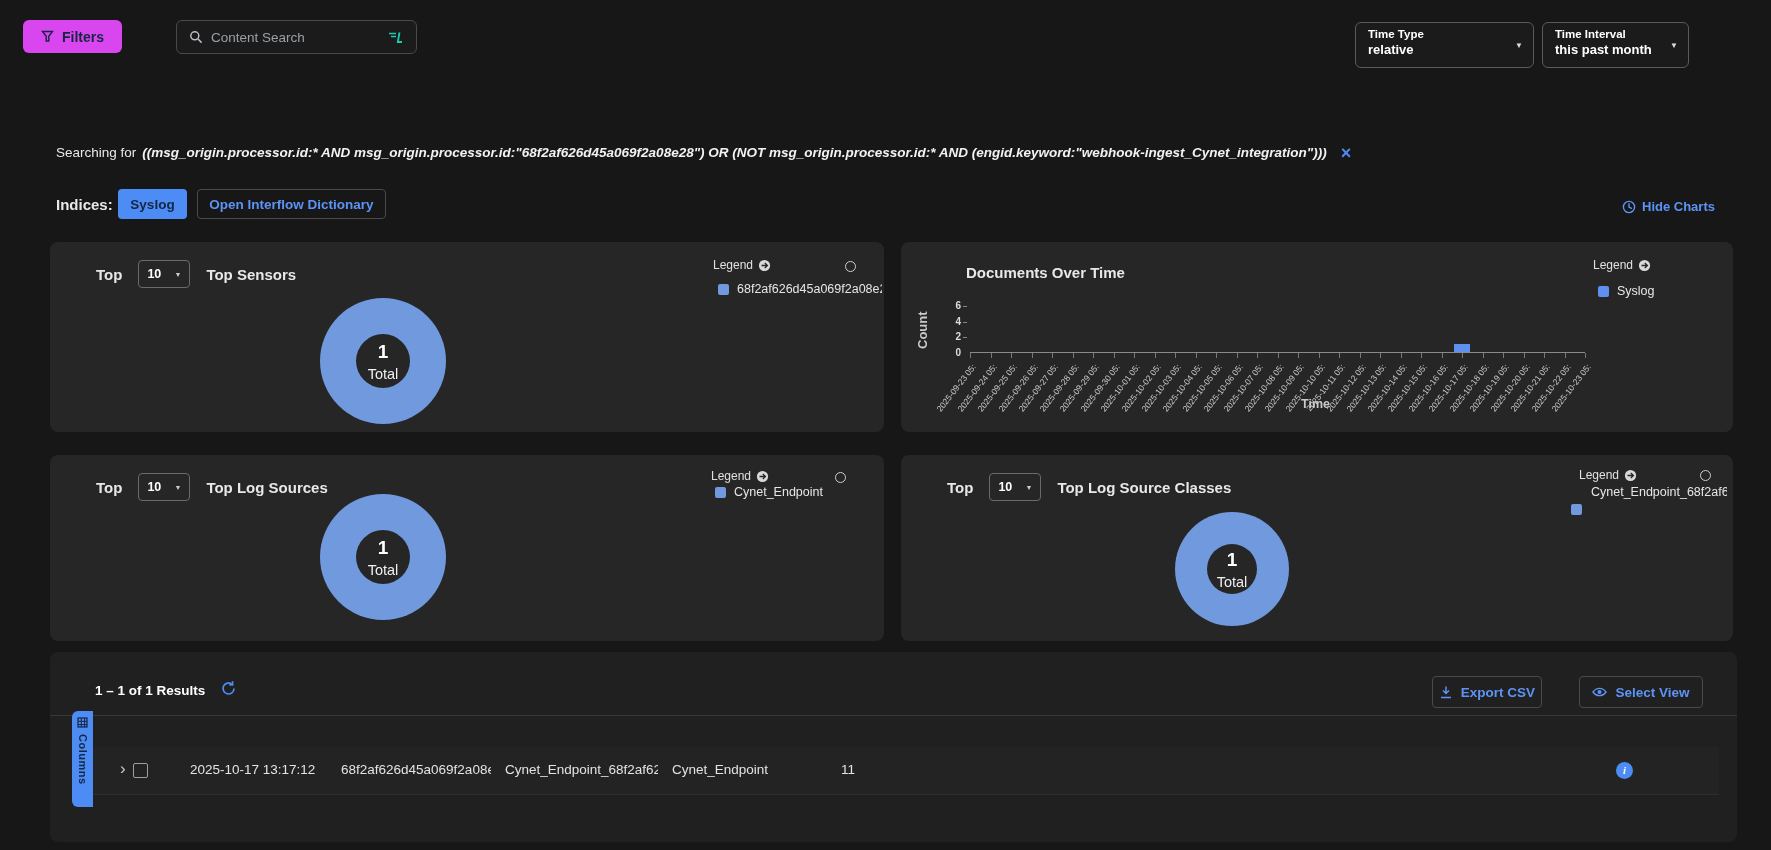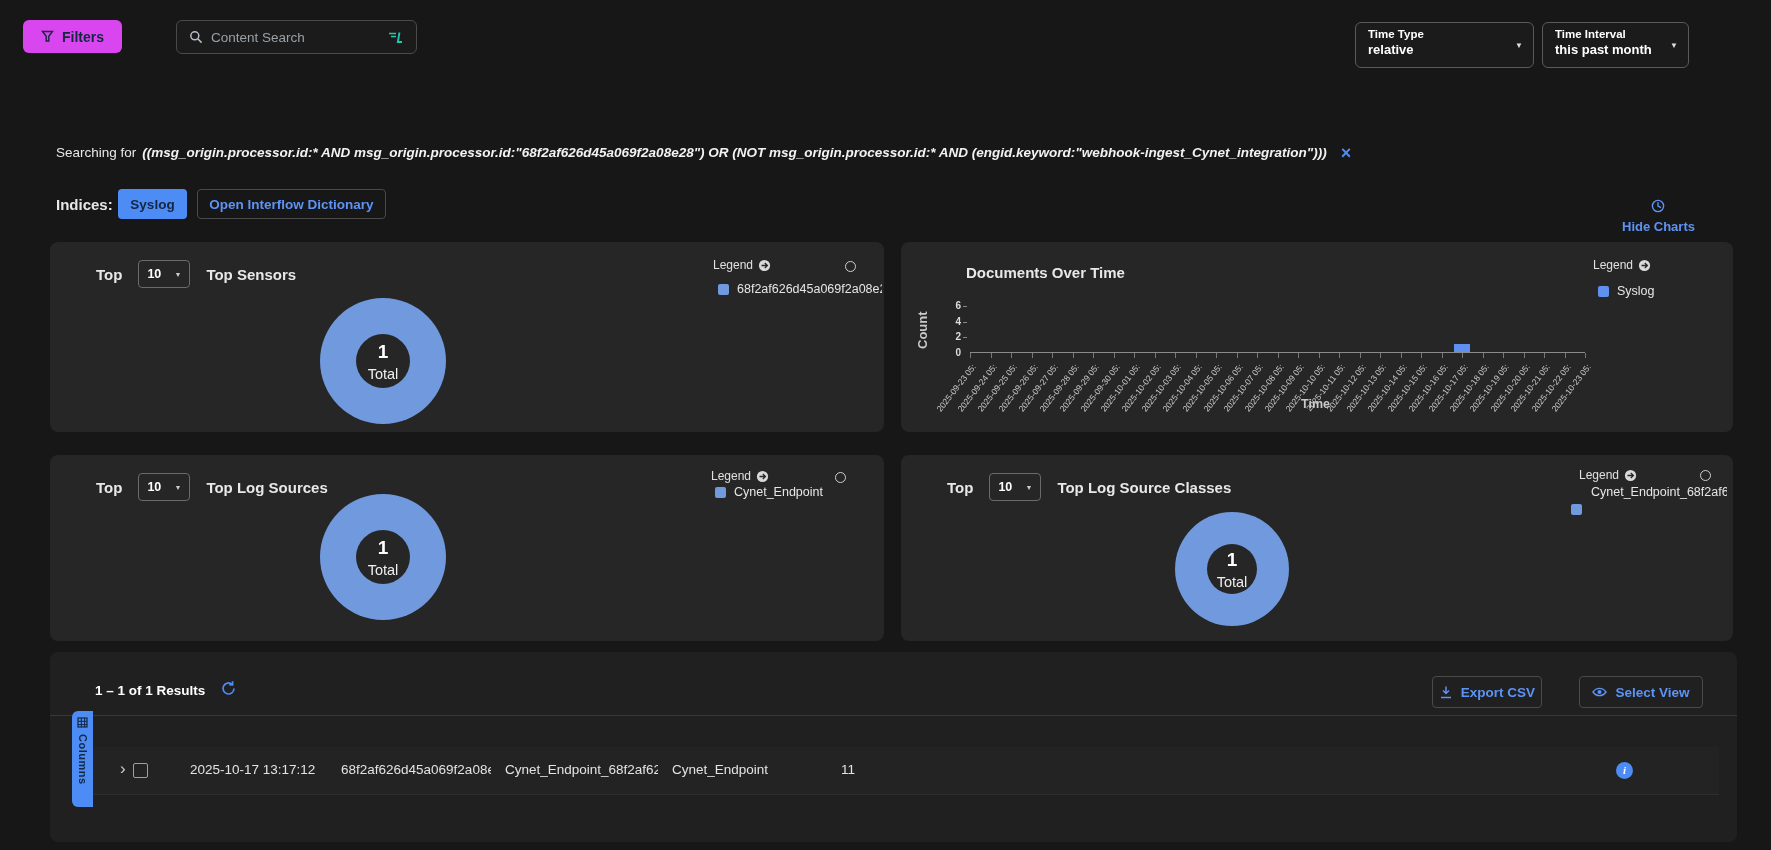--- a/index.html
+++ b/index.html
@@ -39,21 +39,21 @@
   .clear-x { color:#4d8bf5; font-weight:bold; font-size:18px; margin-left:14px; cursor:pointer; line-height:12px; }
 
   
   .indices-label { position:absolute; left:56px; top:196px; font-size:15px; font-weight:bold; }
   .syslog-btn { position:absolute; left:118px; top:189px; width:69px; height:30px;
     background:#4d8bf5; border:none; border-radius:4px; color:#132741; font-weight:bold; font-size:13.5px; cursor:pointer; }
   .dict-btn { position:absolute; left:197px; top:189px; width:189px; height:30px;
     background:transparent; border:1px solid #4a4a4a; border-radius:4px; color:#5d93f5;
     font-weight:bold; font-size:13.5px; cursor:pointer; }
   .hide-charts { position:absolute; left:1622px; top:199px; display:flex; align-items:center; gap:6px;
-    color:#5d93f5; font-size:13px; font-weight:bold; cursor:pointer;flex-direction:column; }
+    color:#5d93f5; font-size:13px; font-weight:bold; cursor:pointer; }
 
   
   .panel { position:absolute; background:#262626; border-radius:8px; }
   #p1 { left:50px;  top:242px; width:834px; height:190px; }
   #p2 { left:901px; top:242px; width:832px; height:190px; }
   #p3 { left:50px;  top:455px; width:834px; height:186px; }
   #p4 { left:901px; top:455px; width:832px; height:186px; }
 
   .ph { position:absolute; left:18px; top:18px; display:flex; align-items:center; gap:16px;margin-left:28px; }
   .ph-top { font-size:15px; font-weight:bold; }

